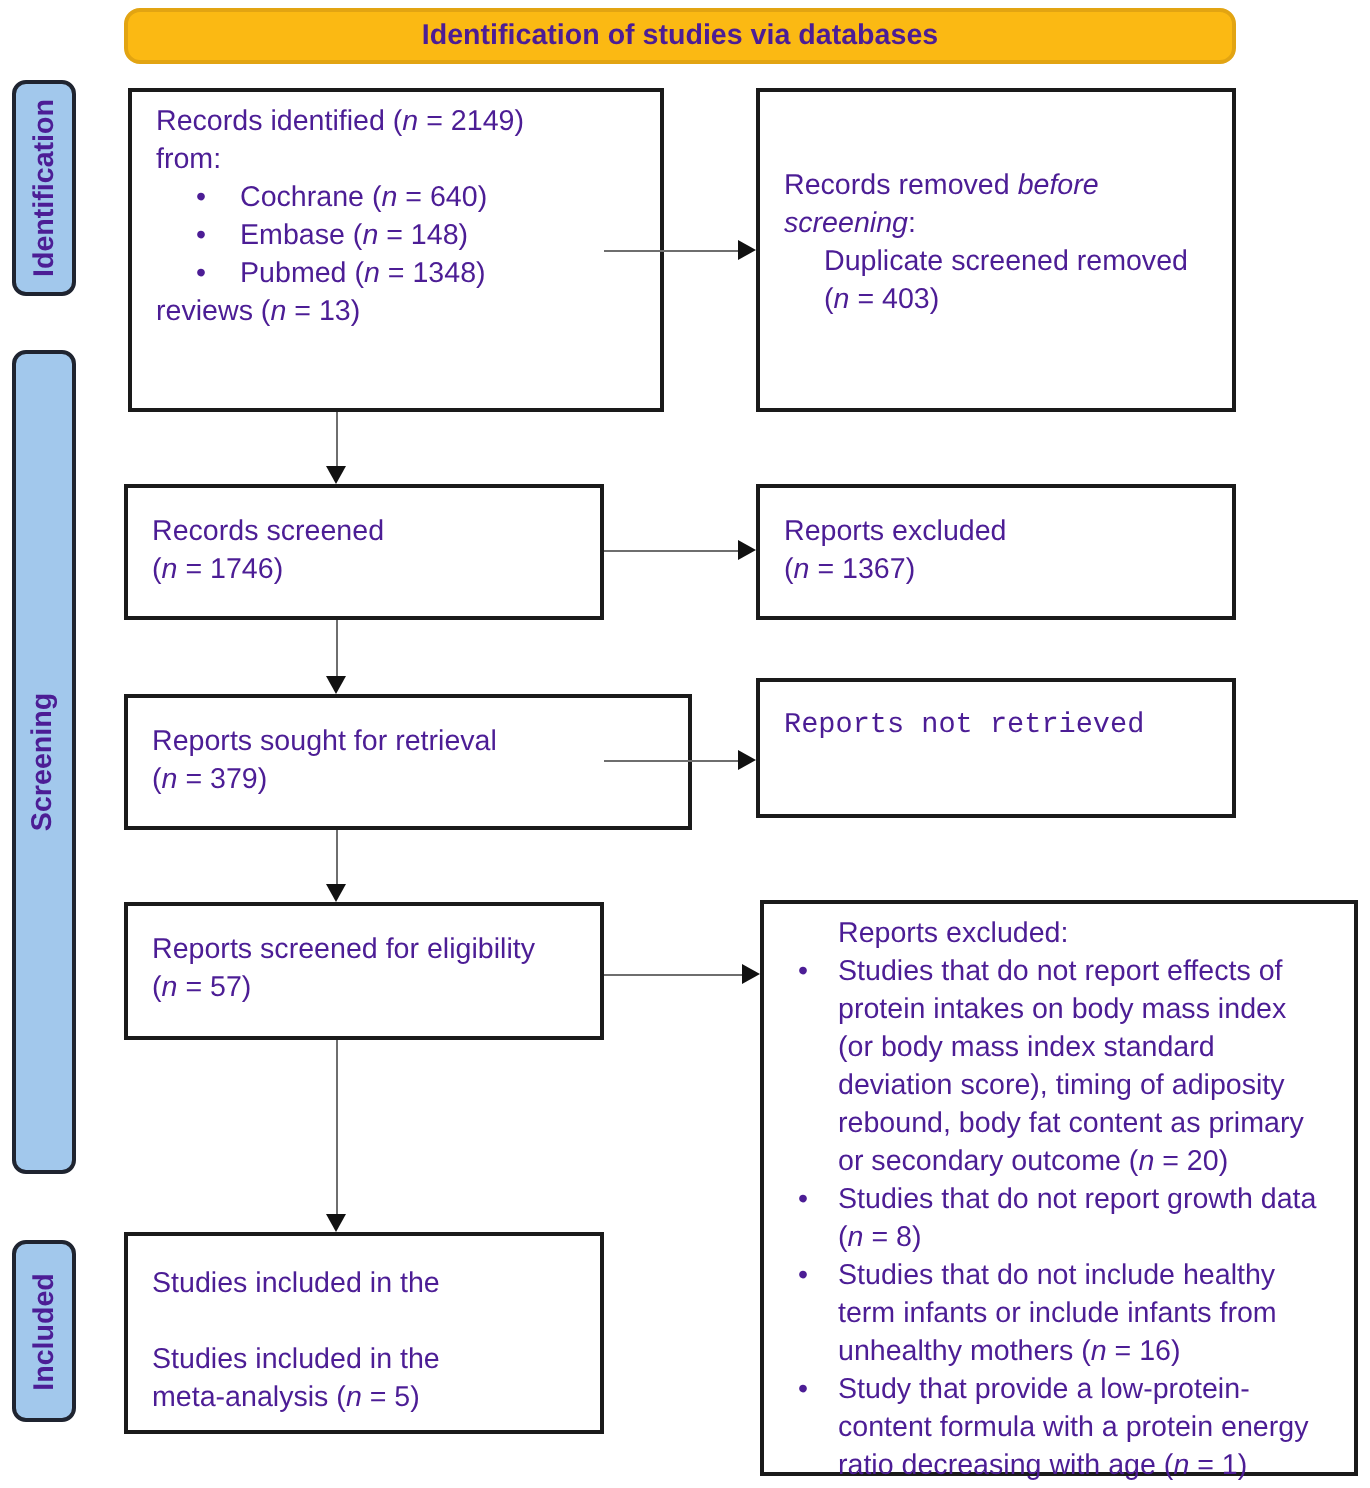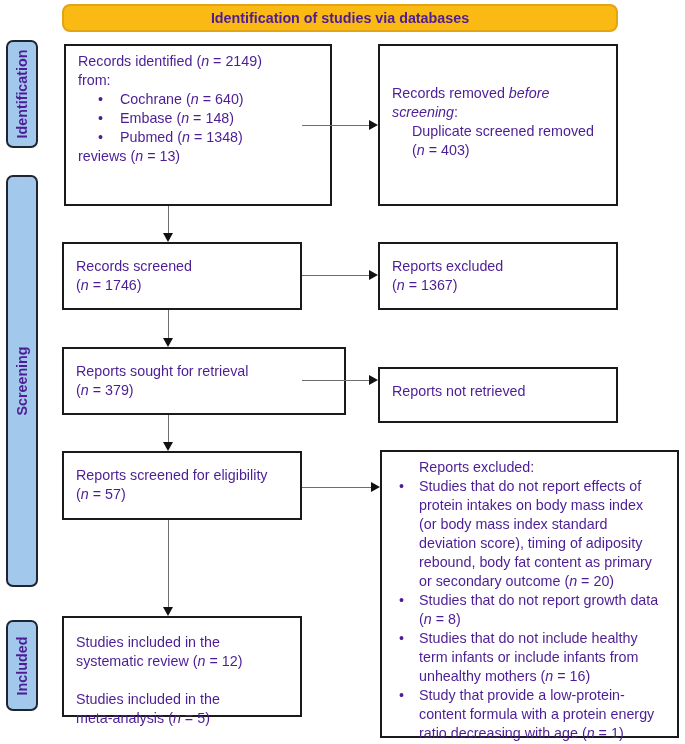--- a/index.html
+++ b/index.html
@@ -94,40 +94,39 @@
   <div class="flowbox" style="left:378px;top:242px;width:240px;height:68px;">
       <div class="fl"><span class="txt">Reports excluded</span></div>
       <div class="fl"><span class="txt">(<i>n</i> = 1367)</span></div>
     </div>
 
   <div class="flowbox" style="left:62px;top:347px;width:284px;height:68px;">
       <div class="fl"><span class="txt">Reports sought for retrieval</span></div>
       <div class="fl"><span class="txt">(<i>n</i> = 379)</span></div>
     </div>
 
-  <div class="flowbox" style="left:378px;top:367px;width:240px;height:56px;">
+  <div class="flowbox" style="left:378px;top:339px;width:240px;height:70px;font-family:Liberation Mono, monospace;">
       <div class="fl"><span class="txt">Reports not retrieved</span></div>
     </div>
 
   <div class="flowbox" style="left:62px;top:451px;width:240px;height:69px;">
       <div class="fl"><span class="txt">Reports screened for eligibility</span></div>
       <div class="fl"><span class="txt">(<i>n</i> = 57)</span></div>
     </div>
 
   <div class="flowbox bullets-tight" style="left:380px;top:450px;width:299px;height:288px;">
       <div class="fl ind1"><span class="txt">Reports excluded:</span></div>
       <div class="fl bullet"><span class="marker">•</span><span class="txt">Studies that do not report effects of protein intakes on body mass index (or body mass index standard deviation score), timing of adiposity rebound, body fat content as primary or secondary outcome (<i>n</i> = 20)</span></div>
       <div class="fl bullet"><span class="marker">•</span><span class="txt">Studies that do not report growth data (<i>n</i> = 8)</span></div>
       <div class="fl bullet"><span class="marker">•</span><span class="txt">Studies that do not include healthy term infants or include infants from unhealthy mothers (<i>n</i> = 16)</span></div>
       <div class="fl bullet"><span class="marker">•</span><span class="txt">Study that provide a low-protein-content formula with a protein energy ratio decreasing with age (<i>n</i> = 1)</span></div>
     </div>
 
   <div class="flowbox pad-top-md" style="left:62px;top:616px;width:240px;height:101px;">
       <div class="fl"><span class="txt">Studies included in the</span></div>
-      <div class="fl"><span class="txt">systematic review (<i>n</i> = 12)</span></div>
       <div class="fl"><span class="txt">&nbsp;</span></div>
       <div class="fl"><span class="txt">Studies included in the</span></div>
       <div class="fl"><span class="txt">meta-analysis (<i>n</i> = 5)</span></div>
     </div>
 
   <div class="varrow" style="left:163px;top:206px;height:36px;">
     <div class="line"></div>
     <div class="head"></div>
   </div>
   <div class="varrow" style="left:163px;top:310px;height:37px;">

